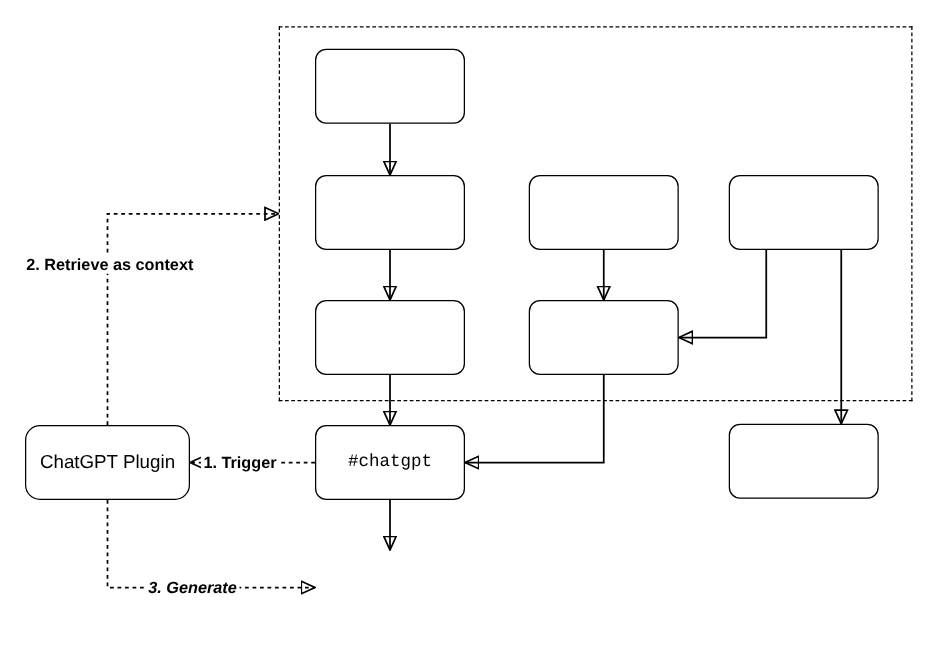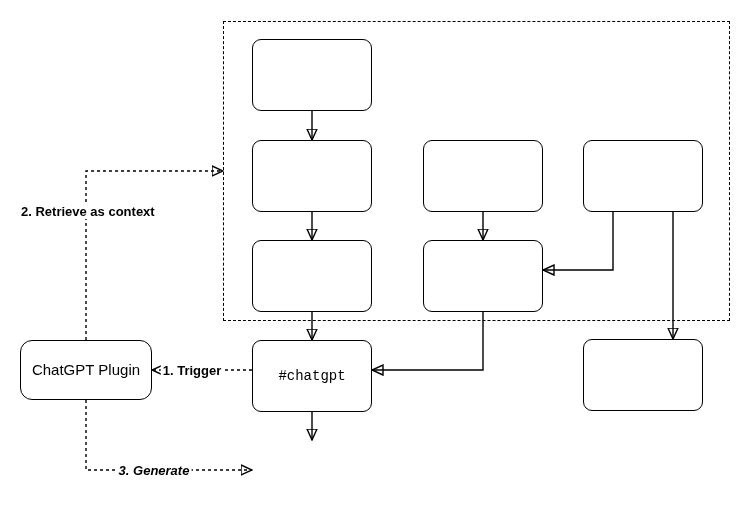--- a/index.html
+++ b/index.html
@@ -49,21 +49,21 @@
     display: flex;
     align-items: center;
     justify-content: center;
     font-size: 15px;
     line-height: 1.2;
     text-align: center;
   }
   .node.rounded {
     border-radius: 9px;
     width: 120px;
-    height: 72px;
+    height: 60px;
   }
   .node.square {
     border-radius: 12px;
   }
   .mono {
     font-family: "Liberation Mono", "DejaVu Sans Mono", monospace;
     font-size: 14px;
   }
   .edge-label {
     position: absolute;

